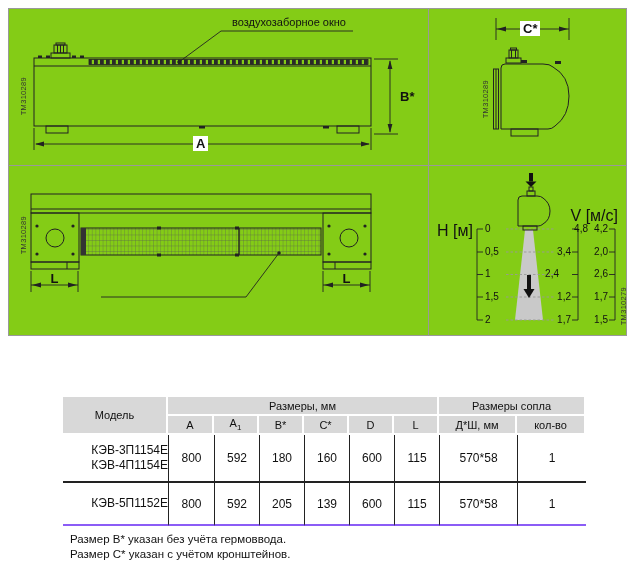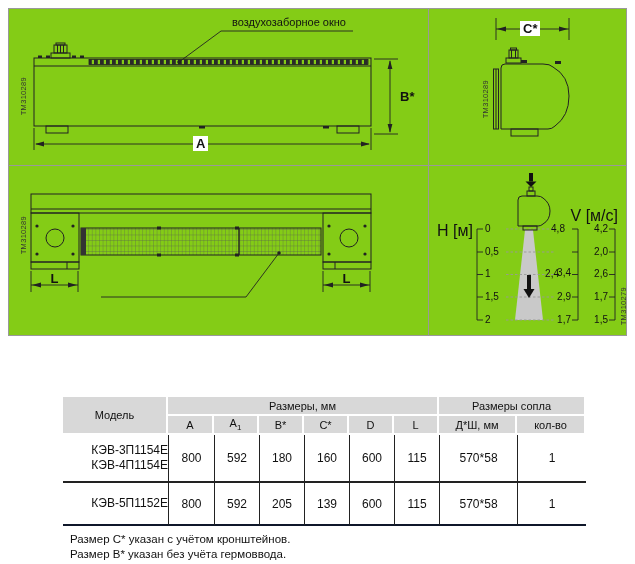--- a/index.html
+++ b/index.html
@@ -23,21 +23,21 @@
   .spec-table{position:absolute;left:63px;top:397px;border-collapse:separate;border-spacing:0;
               table-layout:fixed;width:523px;}
   .spec-table th,.spec-table td{box-sizing:border-box;padding:0;vertical-align:middle;}
   .spec-table th{background:#d8d8d8;font-weight:normal;font-size:11px;text-align:center;
                  border-right:2px solid #fff;border-bottom:2px solid #fff;height:19px;}
   .spec-table thead tr:first-child th{height:19px;}
   .spec-table th sub{font-size:8px;}
   .spec-table td{font-size:12px;text-align:center;border-left:1px solid #222;background:#fff;}
   .spec-table td:first-child{border-left:none;text-align:right;padding-left:12px;}
   .spec-table tr.data1 td{height:48px;border-bottom:2px solid #222;}
-  .spec-table tr.data2 td{height:43px;border-bottom:2px solid #0f172a;}
+  .spec-table tr.data2 td{height:43px;border-bottom:2px solid #8b5cf6;}
   .model-line{display:block;line-height:15px;}
   .footnotes{position:absolute;left:70px;top:532px;font-size:11.5px;line-height:15px;color:#111;}
 </style>
 </head>
 <body>
 
 <div class="page">
 
   <div class="drawings">
     <div class="divider-v"></div>
@@ -225,24 +225,24 @@
 
     <span class="lbl axis-lab r" style="left:428px;top:213px;width:34px;">H [м]</span>
     <span class="lbl axis-lab r" style="left:560px;top:198px;width:49px;">V [м/с]</span>
 
     <span class="lbl tick" style="left:476px;top:214px;">0</span>
     <span class="lbl tick" style="left:476px;top:237px;">0,5</span>
     <span class="lbl tick" style="left:476px;top:259px;">1</span>
     <span class="lbl tick" style="left:476px;top:282px;">1,5</span>
     <span class="lbl tick" style="left:476px;top:305px;">2</span>
 
-    <span class="lbl tick r" style="left:532px;top:214px;width:34px;text-align:center;">4,8</span>
-    <span class="lbl tick r" style="left:528px;top:237px;width:34px;margin-top:21px;">3,4</span>
+    <span class="lbl tick r" style="left:545px;top:214px;width:34px;">4,8</span>
+    <span class="lbl tick r" style="left:528px;top:237px;width:34px;">3,4</span>
     <span class="lbl tick r" style="left:516px;top:259px;width:34px;">2,4</span>
-    <span class="lbl tick r" style="left:528px;top:282px;width:34px;">2,9</span>
+    <span class="lbl tick r" style="left:528px;top:282px;width:34px;">1,2</span>
     <span class="lbl tick r" style="left:528px;top:305px;width:34px;">1,7</span>
 
     <span class="lbl tick r" style="left:565px;top:214px;width:34px;">4,2</span>
     <span class="lbl tick r" style="left:565px;top:237px;width:34px;">2,0</span>
     <span class="lbl tick r" style="left:565px;top:259px;width:34px;">2,6</span>
     <span class="lbl tick r" style="left:565px;top:282px;width:34px;">1,7</span>
     <span class="lbl tick r" style="left:565px;top:305px;width:34px;">1,5</span>
 
     <span class="vtext" style="left:10px;top:68px;">ТМ310289</span>
     <span class="vtext" style="left:472px;top:71px;">ТМ310289</span>
@@ -304,17 +304,17 @@
         <td>139</td>
         <td>600</td>
         <td>115</td>
         <td>570*58</td>
         <td>1</td>
       </tr>
     </tbody>
   </table>
 
   <div class="footnotes">
+    <div>Размер B* указан без учёта гермоввода.</div>
     <div>Размер C* указан с учётом кронштейнов.</div>
-    <div>Размер B* указан без учёта гермоввода.</div>
   </div>
 
 </div>
 
 </body></html>

